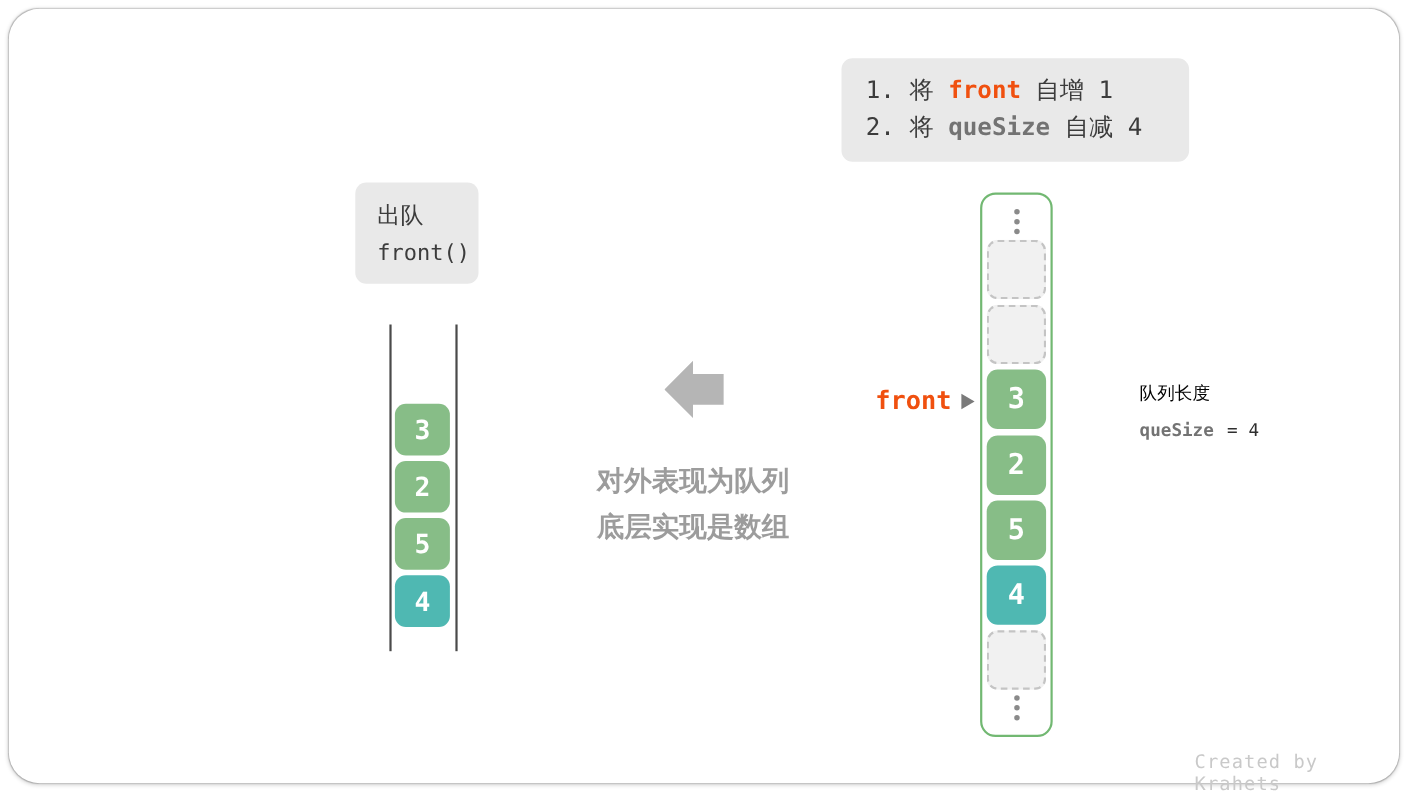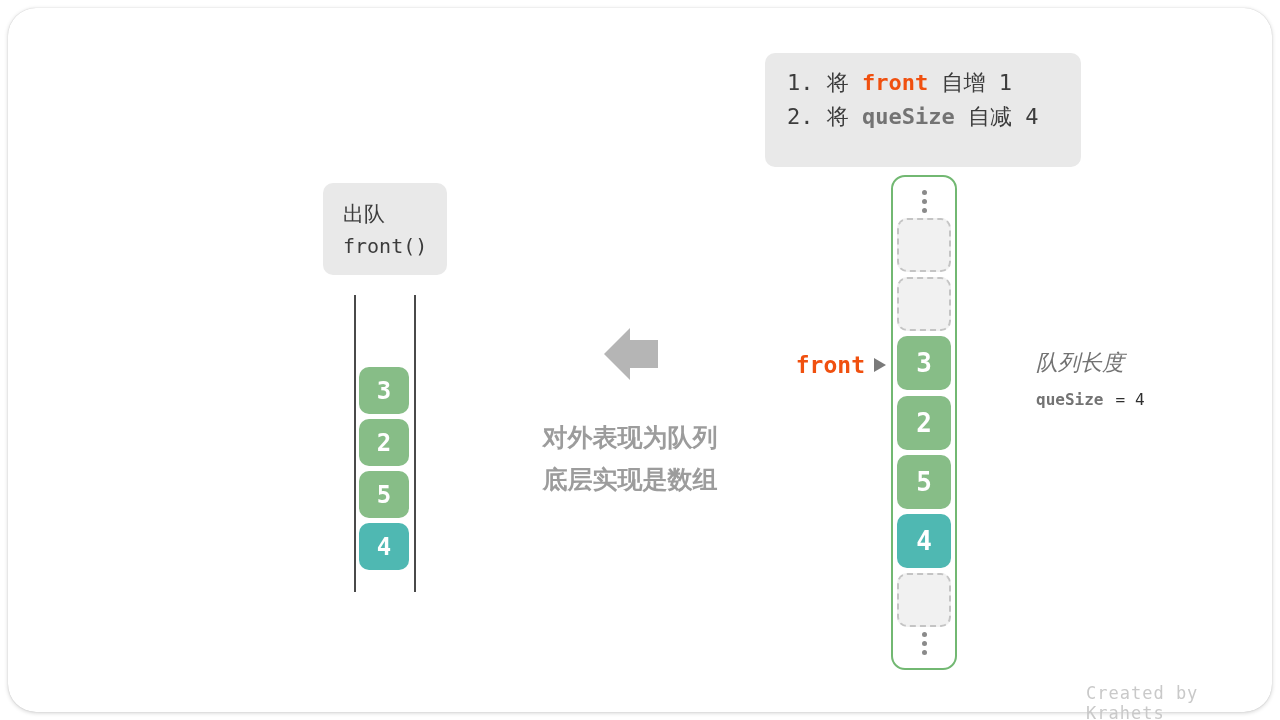--- a/index.html
+++ b/index.html
@@ -12,39 +12,39 @@
     width: 1264px; height: 704px;
     background: #ffffff;
     border-radius: 28px;
     box-shadow: 0 1px 4px rgba(0,0,0,0.18), 0 0 1px rgba(0,0,0,0.22);
   }
 
   
   .hint-box {
     position: absolute;
     left: 757px; top: 45px;
-    width: 316px; height: 114px;
+    width: 316px; height: 94px;
     background: #e9e9e9;
     border-radius: 10px;
     padding: 13px 0 0 22px;
     font-family: "DejaVu Sans Mono", monospace;
     font-size: 22px;
     line-height: 34px;
     white-space: nowrap;
   }
   .hint-line { display: block; }
   .kw { font-weight: bold; font-family: "DejaVu Sans Mono", monospace; }
   .kw-orange { color: #f0500f; }
   .kw-blue   { color: #737373; }
 
   
   .op-box {
     position: absolute;
-    left: 315px; top: 175px;
-    width: 124px; height: 92px;
+    left: 315px; top: 158px;
+    width: 112px; height: 92px;
     background: #e9e9e9;
     border-radius: 10px;
     padding: 14px 0 0 20px;
     font-size: 21px;
     line-height: 33px;
   }
   .op-method { font-family: "DejaVu Sans Mono", monospace; font-size: 20px; }
 
   
   .q-line {
@@ -133,21 +133,21 @@
   }
   .dots { display: flex; flex-direction: column; gap: 4px; align-items: center; }
   .dots i { width: 5px; height: 5px; border-radius: 50%; background: #8a8a8a; }
 
   
   .qlen {
     position: absolute;
     left: 1028px; top: 340px;
     white-space: nowrap;
   }
-  .qlen-title { font-size: 22px; color: #737373; display: block; font-style: italic; }
+  .qlen-title { font-size: 16px; color: #000000; display: block; }
   .qlen-expr {
     display: block;
     margin-top: 12px;
     font-family: "DejaVu Sans Mono", monospace;
     font-size: 16px;
     color: #2f2f2f;
   }
   .qlen-expr .eq { margin: 0 10px 0 12px; }
 
   

